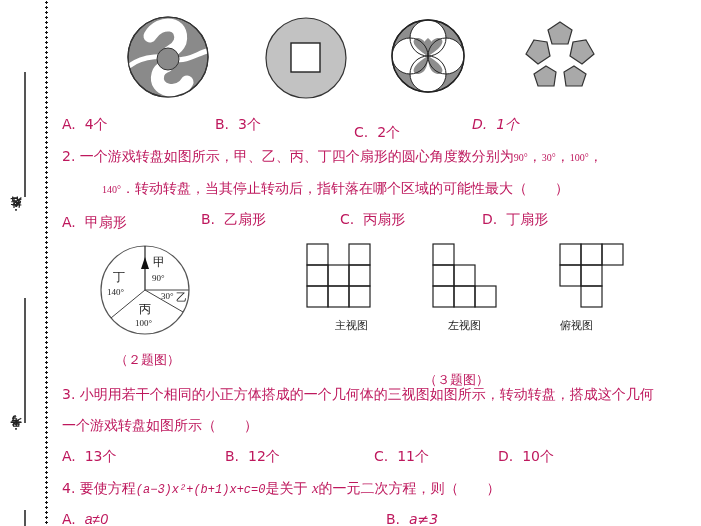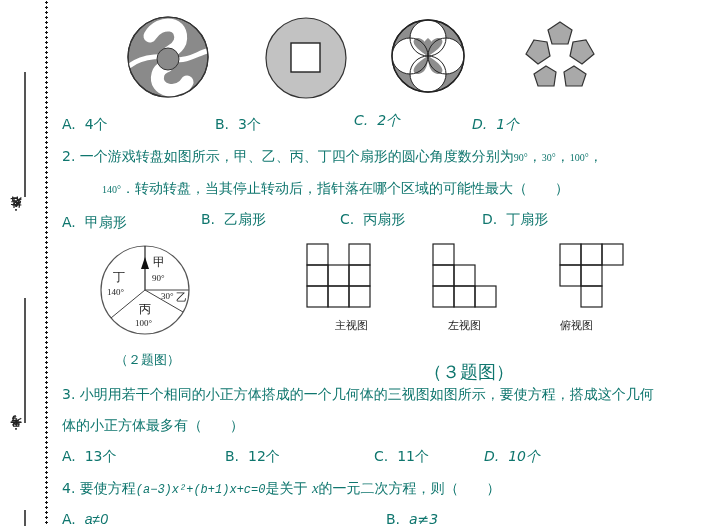--- a/index.html
+++ b/index.html
@@ -1,19 +1,19 @@
 <!DOCTYPE html>
 <html><head>
 <meta charset="utf-8">
 <style>
   html, body { margin:0; padding:0; background:#ffffff; }
   body { width:701px; height:526px; position:relative; overflow:hidden;
          font-family:"DejaVu Sans","Liberation Sans",sans-serif; color:#1a1a1a; }
   .abs { position:absolute; }
-  .txt { font-size:14px; line-height:16px; white-space:nowrap; color:#0f766e; }
+  .txt { font-size:14px; line-height:16px; white-space:nowrap; color:#be185d; }
   .small-serif { font-family:"Liberation Serif","DejaVu Serif",serif; font-size:10px; }
   .vlabel { position:absolute; left:10px; width:16px; font-size:11px; font-weight:bold;
             writing-mode:vertical-rl; transform:rotate(180deg); color:#222; }
   .vline { position:absolute; left:24px; width:1.5px; background:#555; }
   .dotted { position:absolute; left:45px; top:0; width:3px; height:526px;
             background-image:radial-gradient(circle, #111 1.1px, transparent 1.3px);
             background-size:3px 5px; background-repeat:repeat-y; }
   .caption { font-size:11px; color:#222; }
   .ital { font-style:italic; font-family:"Liberation Serif","DejaVu Serif",serif; }
 </style>
@@ -75,21 +75,21 @@
       <polygon points="66,20 74,34 62,44 50,36 53,22"></polygon>
       <polygon points="26,46 36,52 34,66 18,66 14,54"></polygon>
       <polygon points="54,46 66,54 62,66 46,66 44,52"></polygon>
     </g>
   </svg>
 </div>
 
 <div>
   <div class="abs txt" style="left:62px;top:116px;"><span>A.</span>&nbsp;&nbsp;<span>4个</span></div>
   <div class="abs txt" style="left:215px;top:116px;"><span>B.</span>&nbsp;&nbsp;<span>3个</span></div>
-  <div class="abs txt" style="left:354px;top:112px;font-style:italic;"><span>C.</span>&nbsp;&nbsp;<span>2个</span></div>
+  <div class="abs txt" style="left:354px;top:124px;"><span>C.</span>&nbsp;&nbsp;<span>2个</span></div>
   <div class="abs txt" style="left:472px;top:116px;font-style:italic;"><span>D.</span>&nbsp;&nbsp;<span>1个</span></div>
 </div>
 
 <div class="abs txt" style="left:62px;top:148px;">
   <span>2.</span>&nbsp;<span>一个游戏转盘如图所示，甲、乙、丙、丁四个扇形的圆心角度数分别为</span><span class="small-serif">90°</span><span>，</span><span class="small-serif">30°</span><span>，</span><span class="small-serif">100°</span><span>，</span>
 </div>
 <div class="abs txt" style="left:62px;top:180px;margin-left:40px;">
   <span class="small-serif">140°</span><span>．转动转盘，当其停止转动后，指针落在哪个区域的可能性最大（　　）</span>
 </div>
 
@@ -147,27 +147,27 @@
     <rect x="1" y="1" width="21" height="21"></rect>
       <rect x="22" y="1" width="21" height="21"></rect>
       <rect x="43" y="1" width="21" height="21"></rect>
     <rect x="1" y="22" width="21" height="21"></rect>
       <rect x="22" y="22" width="21" height="21"></rect>
     <rect x="22" y="43" width="21" height="21"></rect>
   </g>
 </svg>
 <div class="abs caption" style="left:560px;top:318px;">俯视图</div>
 
-<div class="abs txt" style="left:424px;top:364px;font-size:18px;">（３题图）</div>
+<div class="abs txt" style="left:424px;top:372px;font-size:13px;">（３题图）</div>
 
-<div class="abs txt" style="left:62px;top:386px;"><span>3.</span>&nbsp;<span>小明用若干个相同的小正方体搭成的一个几何体的三视图如图所示，要使方程，搭成这个几何</span></div>
-<div class="abs txt" style="left:62px;top:417px;">体的小正方体最多有（　　）</div>
+<div class="abs txt" style="left:62px;top:386px;"><span>3.</span>&nbsp;<span>小明用若干个相同的小正方体搭成的一个几何体的三视图如图所示，转动转盘，搭成这个几何</span></div>
+<div class="abs txt" style="left:62px;top:417px;">一个游戏转盘如图所示（　　）</div>
 
 <div class="abs txt" style="left:62px;top:448px;"><span>A.</span>&nbsp;&nbsp;<span>13个</span></div>
 <div class="abs txt" style="left:225px;top:448px;"><span>B.</span>&nbsp;&nbsp;<span>12个</span></div>
 <div class="abs txt" style="left:374px;top:448px;"><span>C.</span>&nbsp;&nbsp;<span>11个</span></div>
-<div class="abs txt" style="left:484px;top:448px;font-style:italic;"><span>D.</span>&nbsp;&nbsp;<span>10个</span></div>
+<div class="abs txt" style="left:498px;top:448px;"><span>D.</span>&nbsp;&nbsp;<span>10个</span></div>
 
 <div class="abs txt" style="left:62px;top:480px;">
   <span>4.</span>&nbsp;<span>要使方程</span><span class="ital" style="font-size:12px;font-family:Liberation Mono, monospace;">(a−3)x²+(b+1)x+c=0</span><span>是关于</span>&nbsp;<span class="ital" style="font-size:15px;">x</span><span>的一元二次方程，则（　　）</span>
 </div>
 <div class="abs txt" style="left:62px;top:511px;"><span>A.</span>&nbsp;&nbsp;<span class="ital" style="font-family:Liberation Sans, sans-serif;margin-top:34px;">a≠0</span></div>
 <div class="abs txt" style="left:386px;top:511px;"><span>B.</span>&nbsp;&nbsp;<span class="ital" style="font-family:'DejaVu Sans',sans-serif;">a≠3</span></div>
 
 </body></html>

